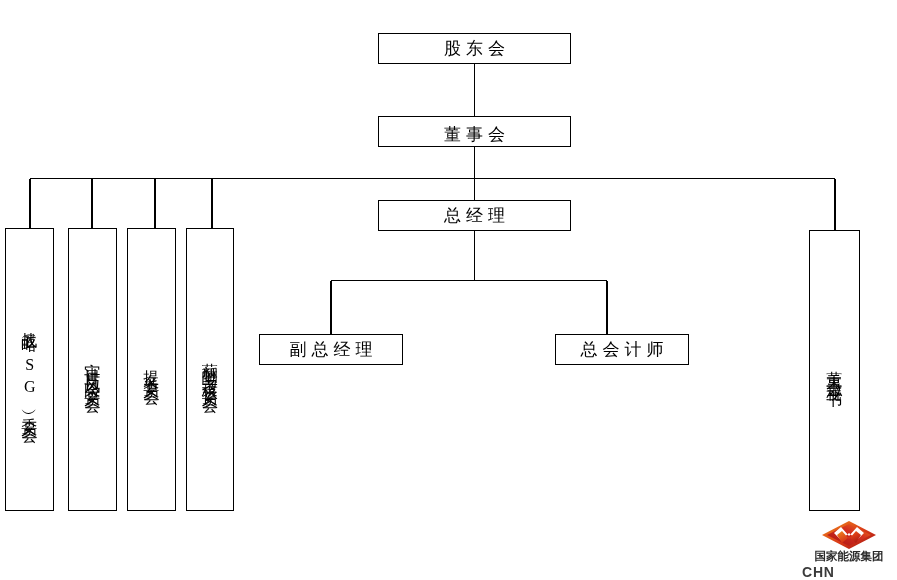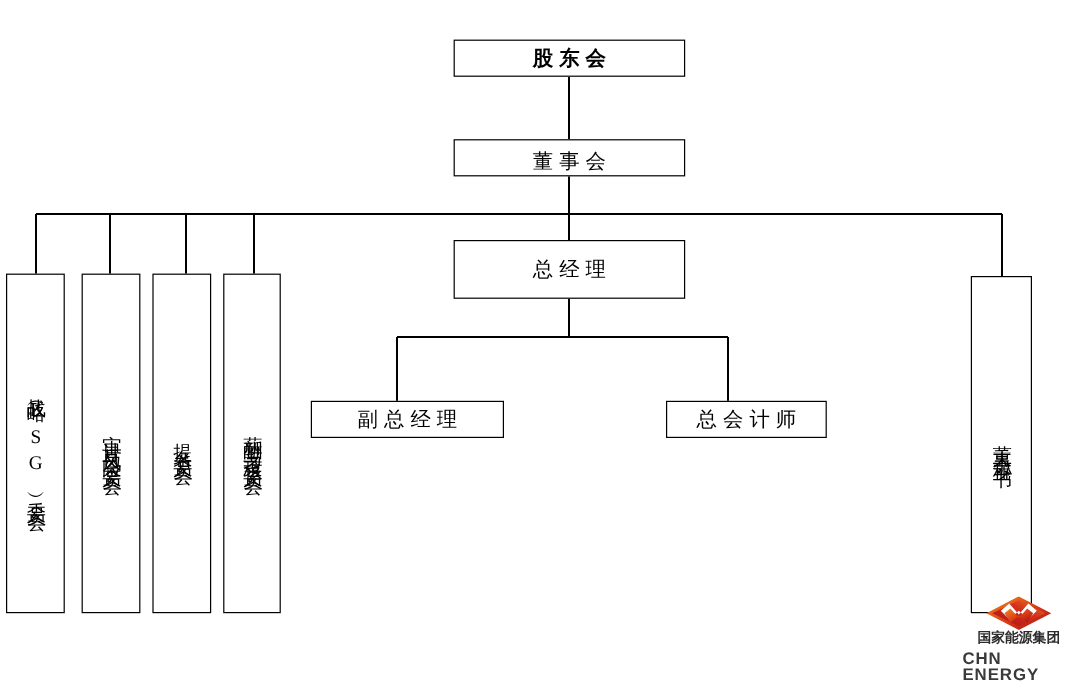--- a/index.html
+++ b/index.html
@@ -58,21 +58,21 @@
     position: absolute;
     left: 0;
     top: 0;
     width: 897px;
     height: 580px;
     pointer-events: none;
   }
   .brand-logo {
     position: absolute;
     left: 802px;
-    top: 496px;
+    top: 520px;
     width: 94px;
     height: 58px;
     display: flex;
     flex-direction: column;
     align-items: center;
     justify-content: flex-start;
   }
   .brand-mark {
     width: 56px;
     height: 30px;
@@ -118,33 +118,33 @@
 
       <line x1="835" y1="178.5" x2="835" y2="230"></line>
 
       <line x1="474.5" y1="231" x2="474.5" y2="281"></line>
       <line x1="331" y1="280.5" x2="607" y2="280.5"></line>
       <line x1="331" y1="280.5" x2="331" y2="334"></line>
       <line x1="607" y1="280.5" x2="607" y2="334"></line>
     </g>
   </svg>
 
-  <div class="node-box node-horizontal" style="left:378px; top:33px; width:193px; height:31px;font-weight:bold;">
+  <div class="node-box node-horizontal" style="left:378px; top:33px; width:193px; height:31px;">
     <span class="node-label">股东会</span>
   </div>
 
   <div class="node-box node-horizontal" style="left:378px; top:116px; width:193px; height:31px;align-items:flex-end;">
     <span class="node-label">董事会</span>
   </div>
 
-  <div class="node-box node-horizontal" style="left:378px; top:200px; width:193px; height:49px;">
+  <div class="node-box node-horizontal" style="left:378px; top:200px; width:193px; height:31px;">
     <span class="node-label">总经理</span>
   </div>
 
-  <div class="node-box node-horizontal" style="left:259px; top:334px; width:161px; height:31px;">
+  <div class="node-box node-horizontal" style="left:259px; top:334px; width:144px; height:31px;">
     <span class="node-label">副总经理</span>
   </div>
 
   <div class="node-box node-horizontal" style="left:539px; top:334px; width:134px; height:31px;margin-left:16px;">
     <span class="node-label">总会计师</span>
   </div>
 
   <div class="node-box node-vertical" style="left:5px; top:228px; width:49px; height:283px;">
     <span class="node-label">战略（ESG）委员会</span>
   </div>

